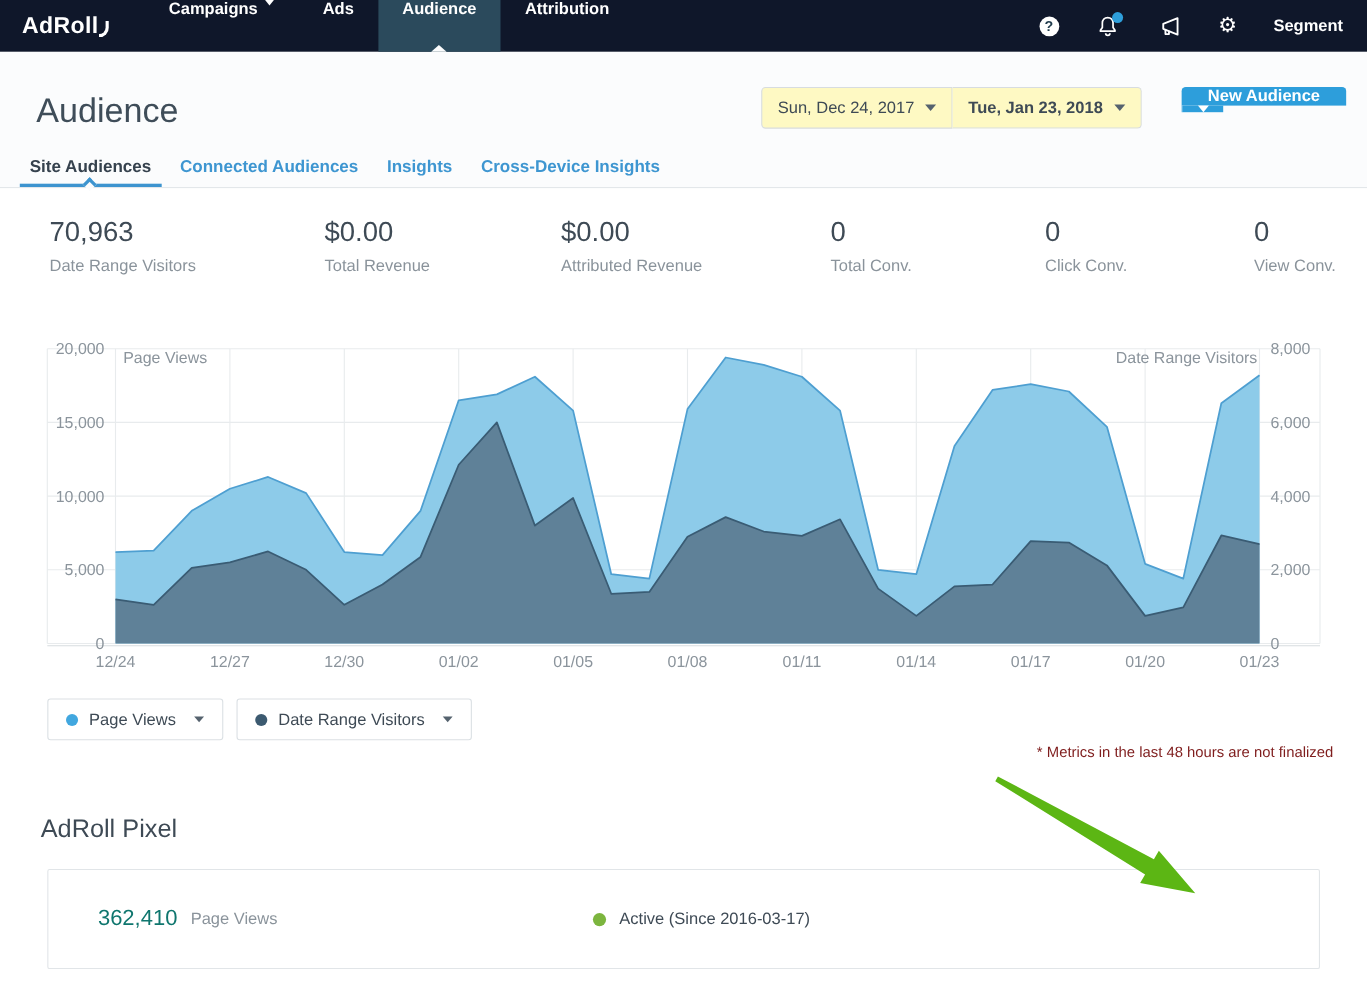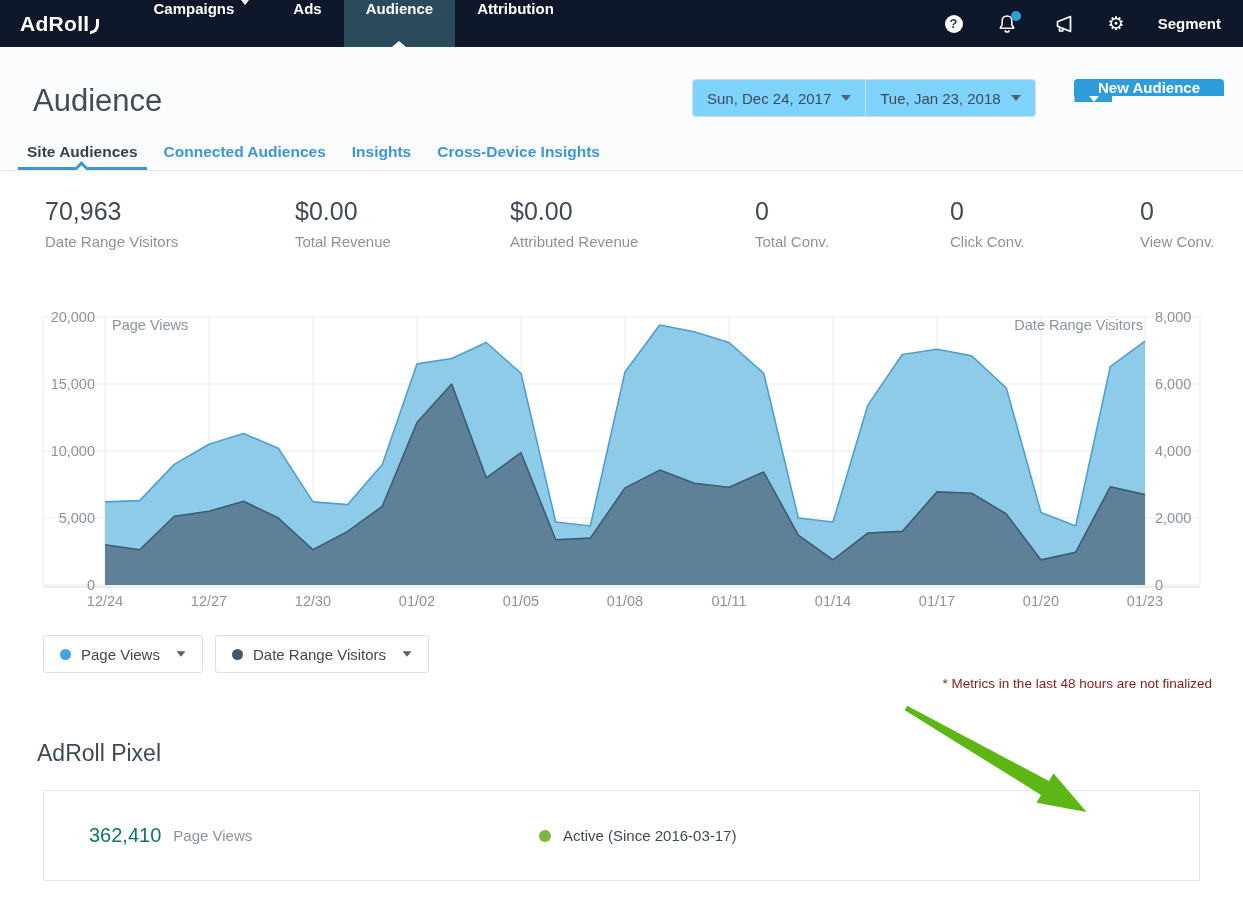--- a/index.html
+++ b/index.html
@@ -31,24 +31,24 @@
     font-size:13px; font-weight:700; display:flex; align-items:center; justify-content:center; }
   .bell-dot { position:absolute; top:-2px; right:-3px; width:10px; height:10px; border-radius:50%; }
   .gear-glyph { font-family:"DejaVu Sans", sans-serif; color:#fff; font-size:19px; line-height:1; }
   .segment-label { color:#fff; font-size:15px; font-weight:600; cursor:pointer; }
 
   
   .page-header { position:absolute; top:47px; left:0; width:1243px; height:124px;
     background:#fbfcfd; border-bottom:1px solid #e3e7ea; }
   .page-title { position:absolute; left:33px; top:36px; font-size:31px; font-weight:400; color:#3f4d59; }
   .date-range { position:absolute; top:32px; left:692px; display:flex; }
-  .date-box { height:38px; background:#7dd3fc; border:1px solid #d7dce0; display:flex;
+  .date-box { height:38px; background:#fef9c3; border:1px solid #d7dce0; display:flex;
     align-items:center; padding:0 14px; font-size:15px; color:#3e4a55; cursor:pointer; gap:10px; }
   .date-box:first-child { border-radius:4px 0 0 4px; }
-  .date-box:last-child { border-radius:0 4px 4px 0; border-left:none; }
+  .date-box:last-child { border-radius:0 4px 4px 0; border-left:none;font-weight:bold; }
   .dark-caret { width:0; height:0; border-left:5px solid transparent; border-right:5px solid transparent;
     border-top:6px solid #55626e; }
   .new-audience { position:absolute; top:32px; right:19px; height:38px; display:flex;
     border-radius:4px; overflow:hidden;flex-direction:column; }
   .na-main { background:#2d9edb; color:#fff; font-size:15px; font-weight:700; border:none;
     padding:0 24px; cursor:pointer; display:flex; align-items:center; }
   .na-caret { background:#2d9edb; border:none; border-left:1px solid rgba(255,255,255,.45);
     width:38px; display:flex; align-items:center; justify-content:center; cursor:pointer; }
   .na-caret .white-caret { width:0; height:0; border-left:5px solid transparent;
     border-right:5px solid transparent; border-top:6px solid #fff; }

